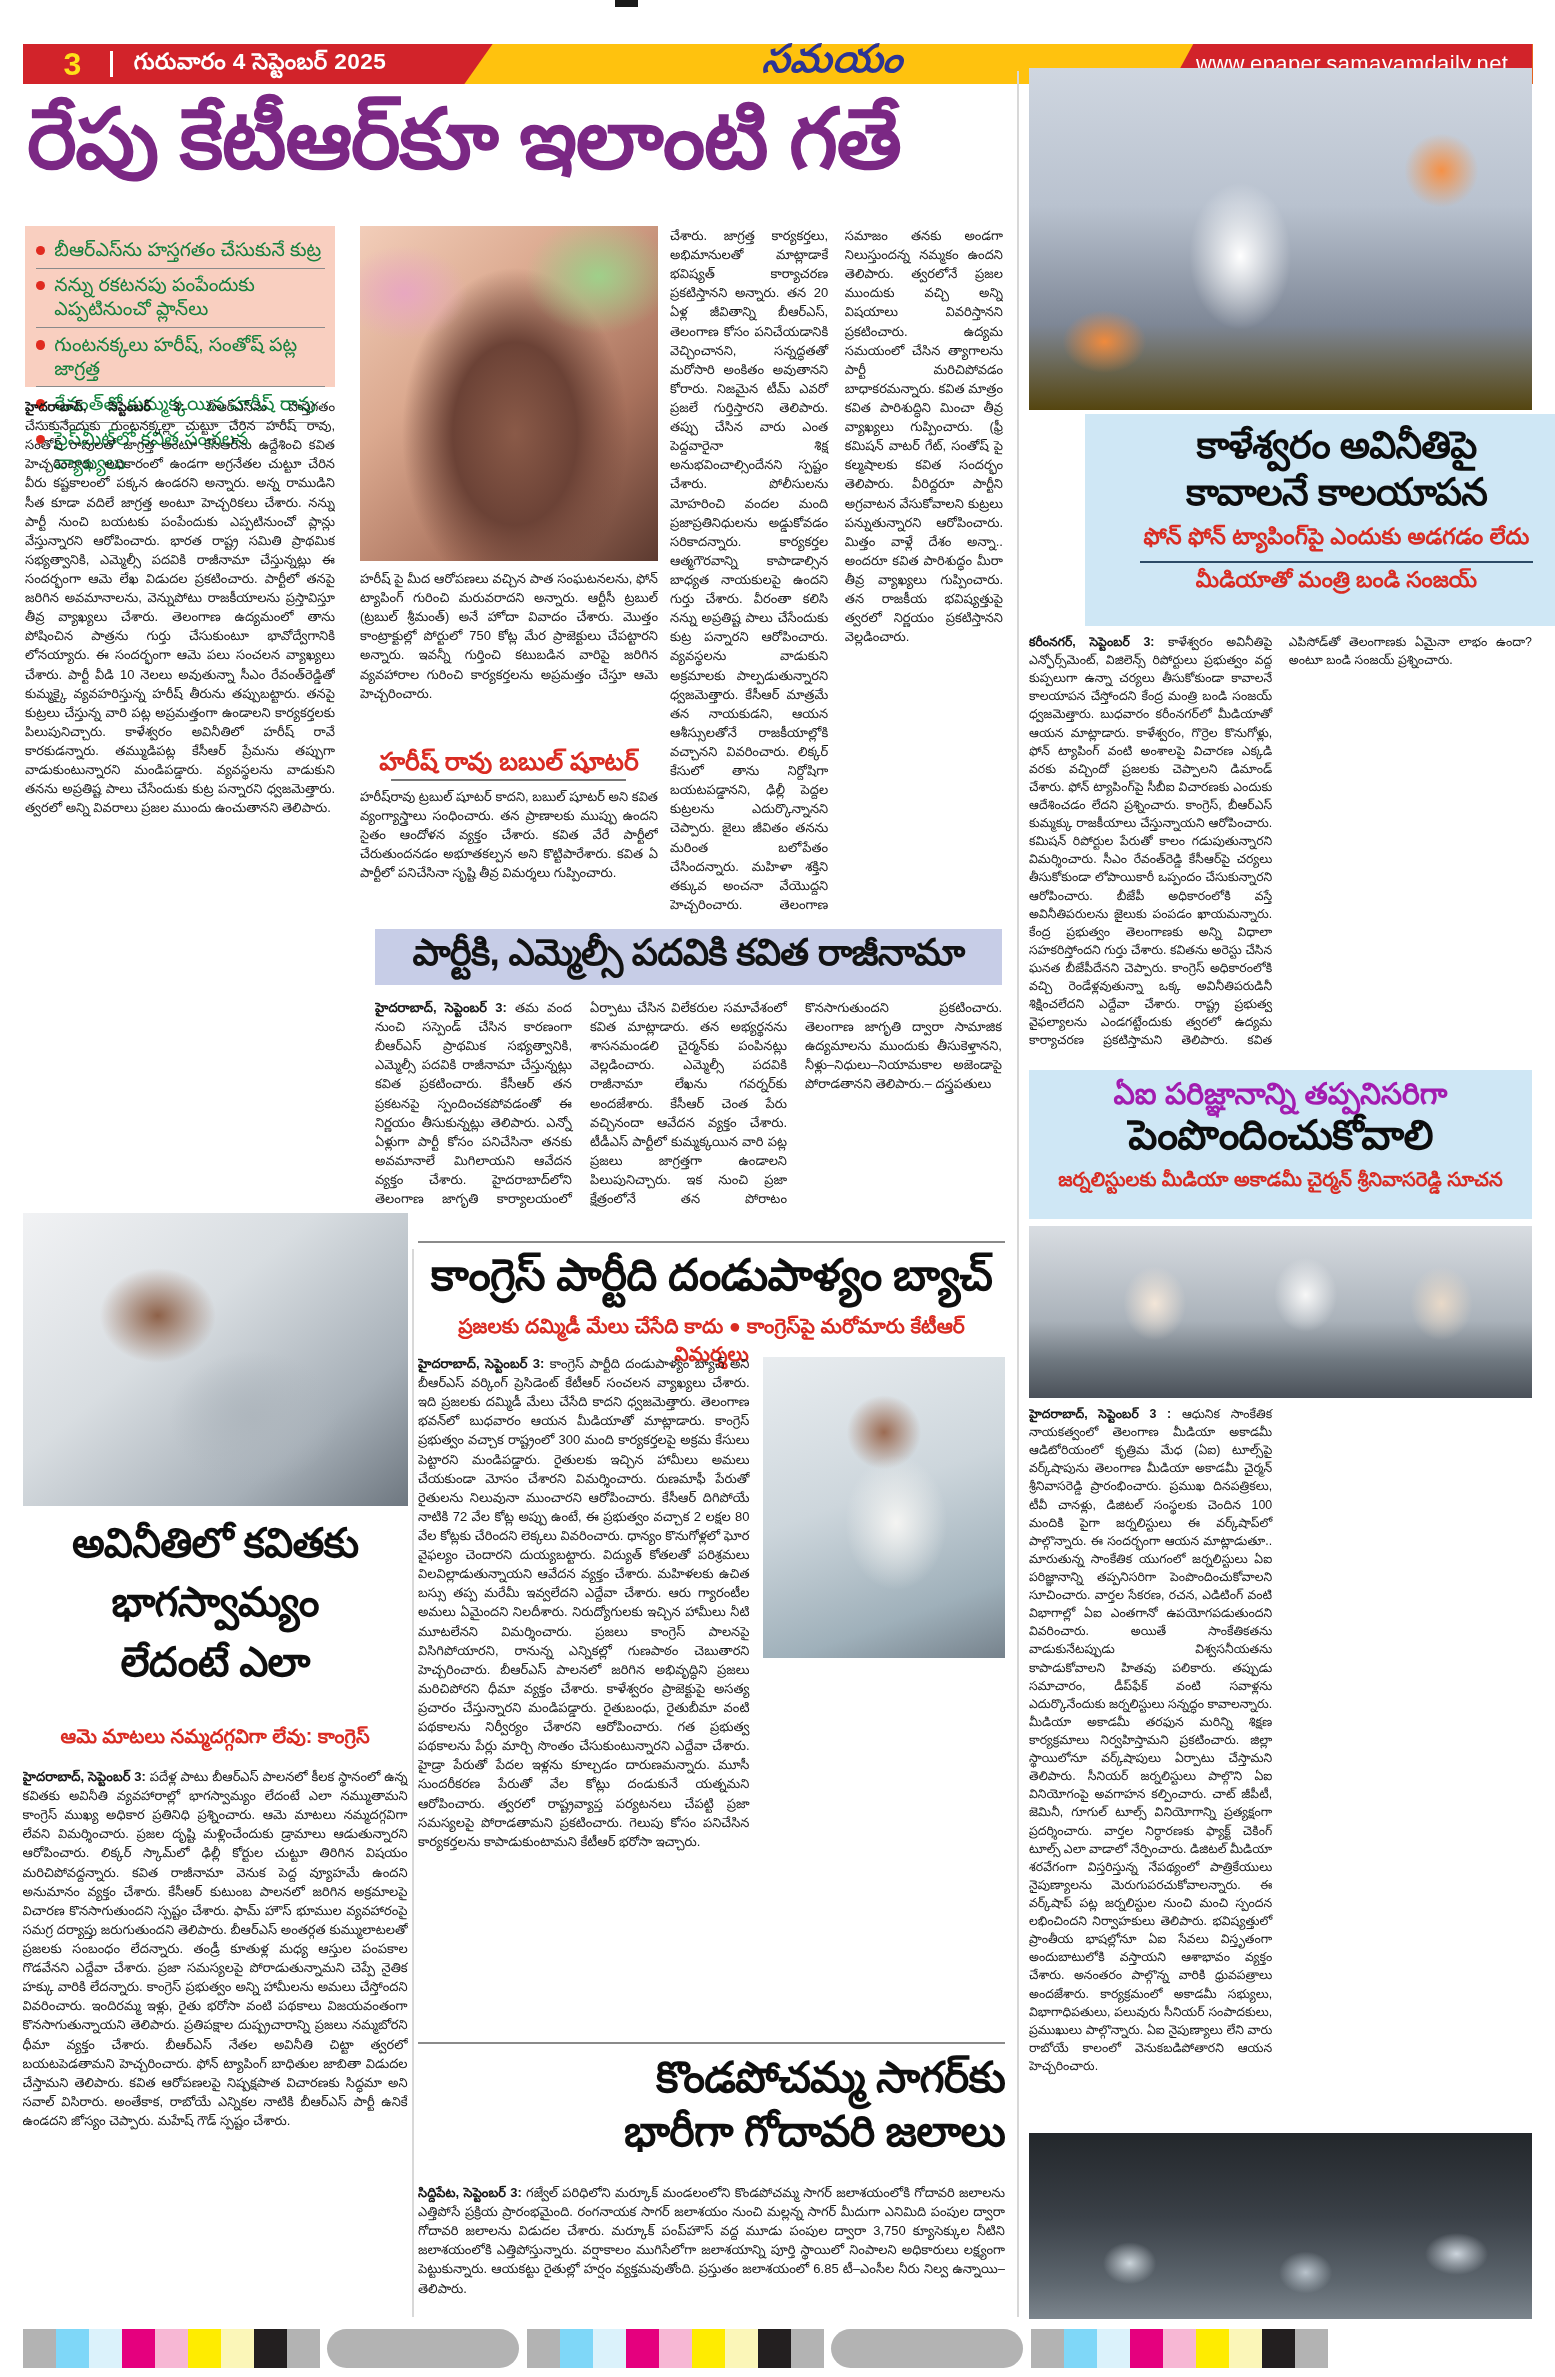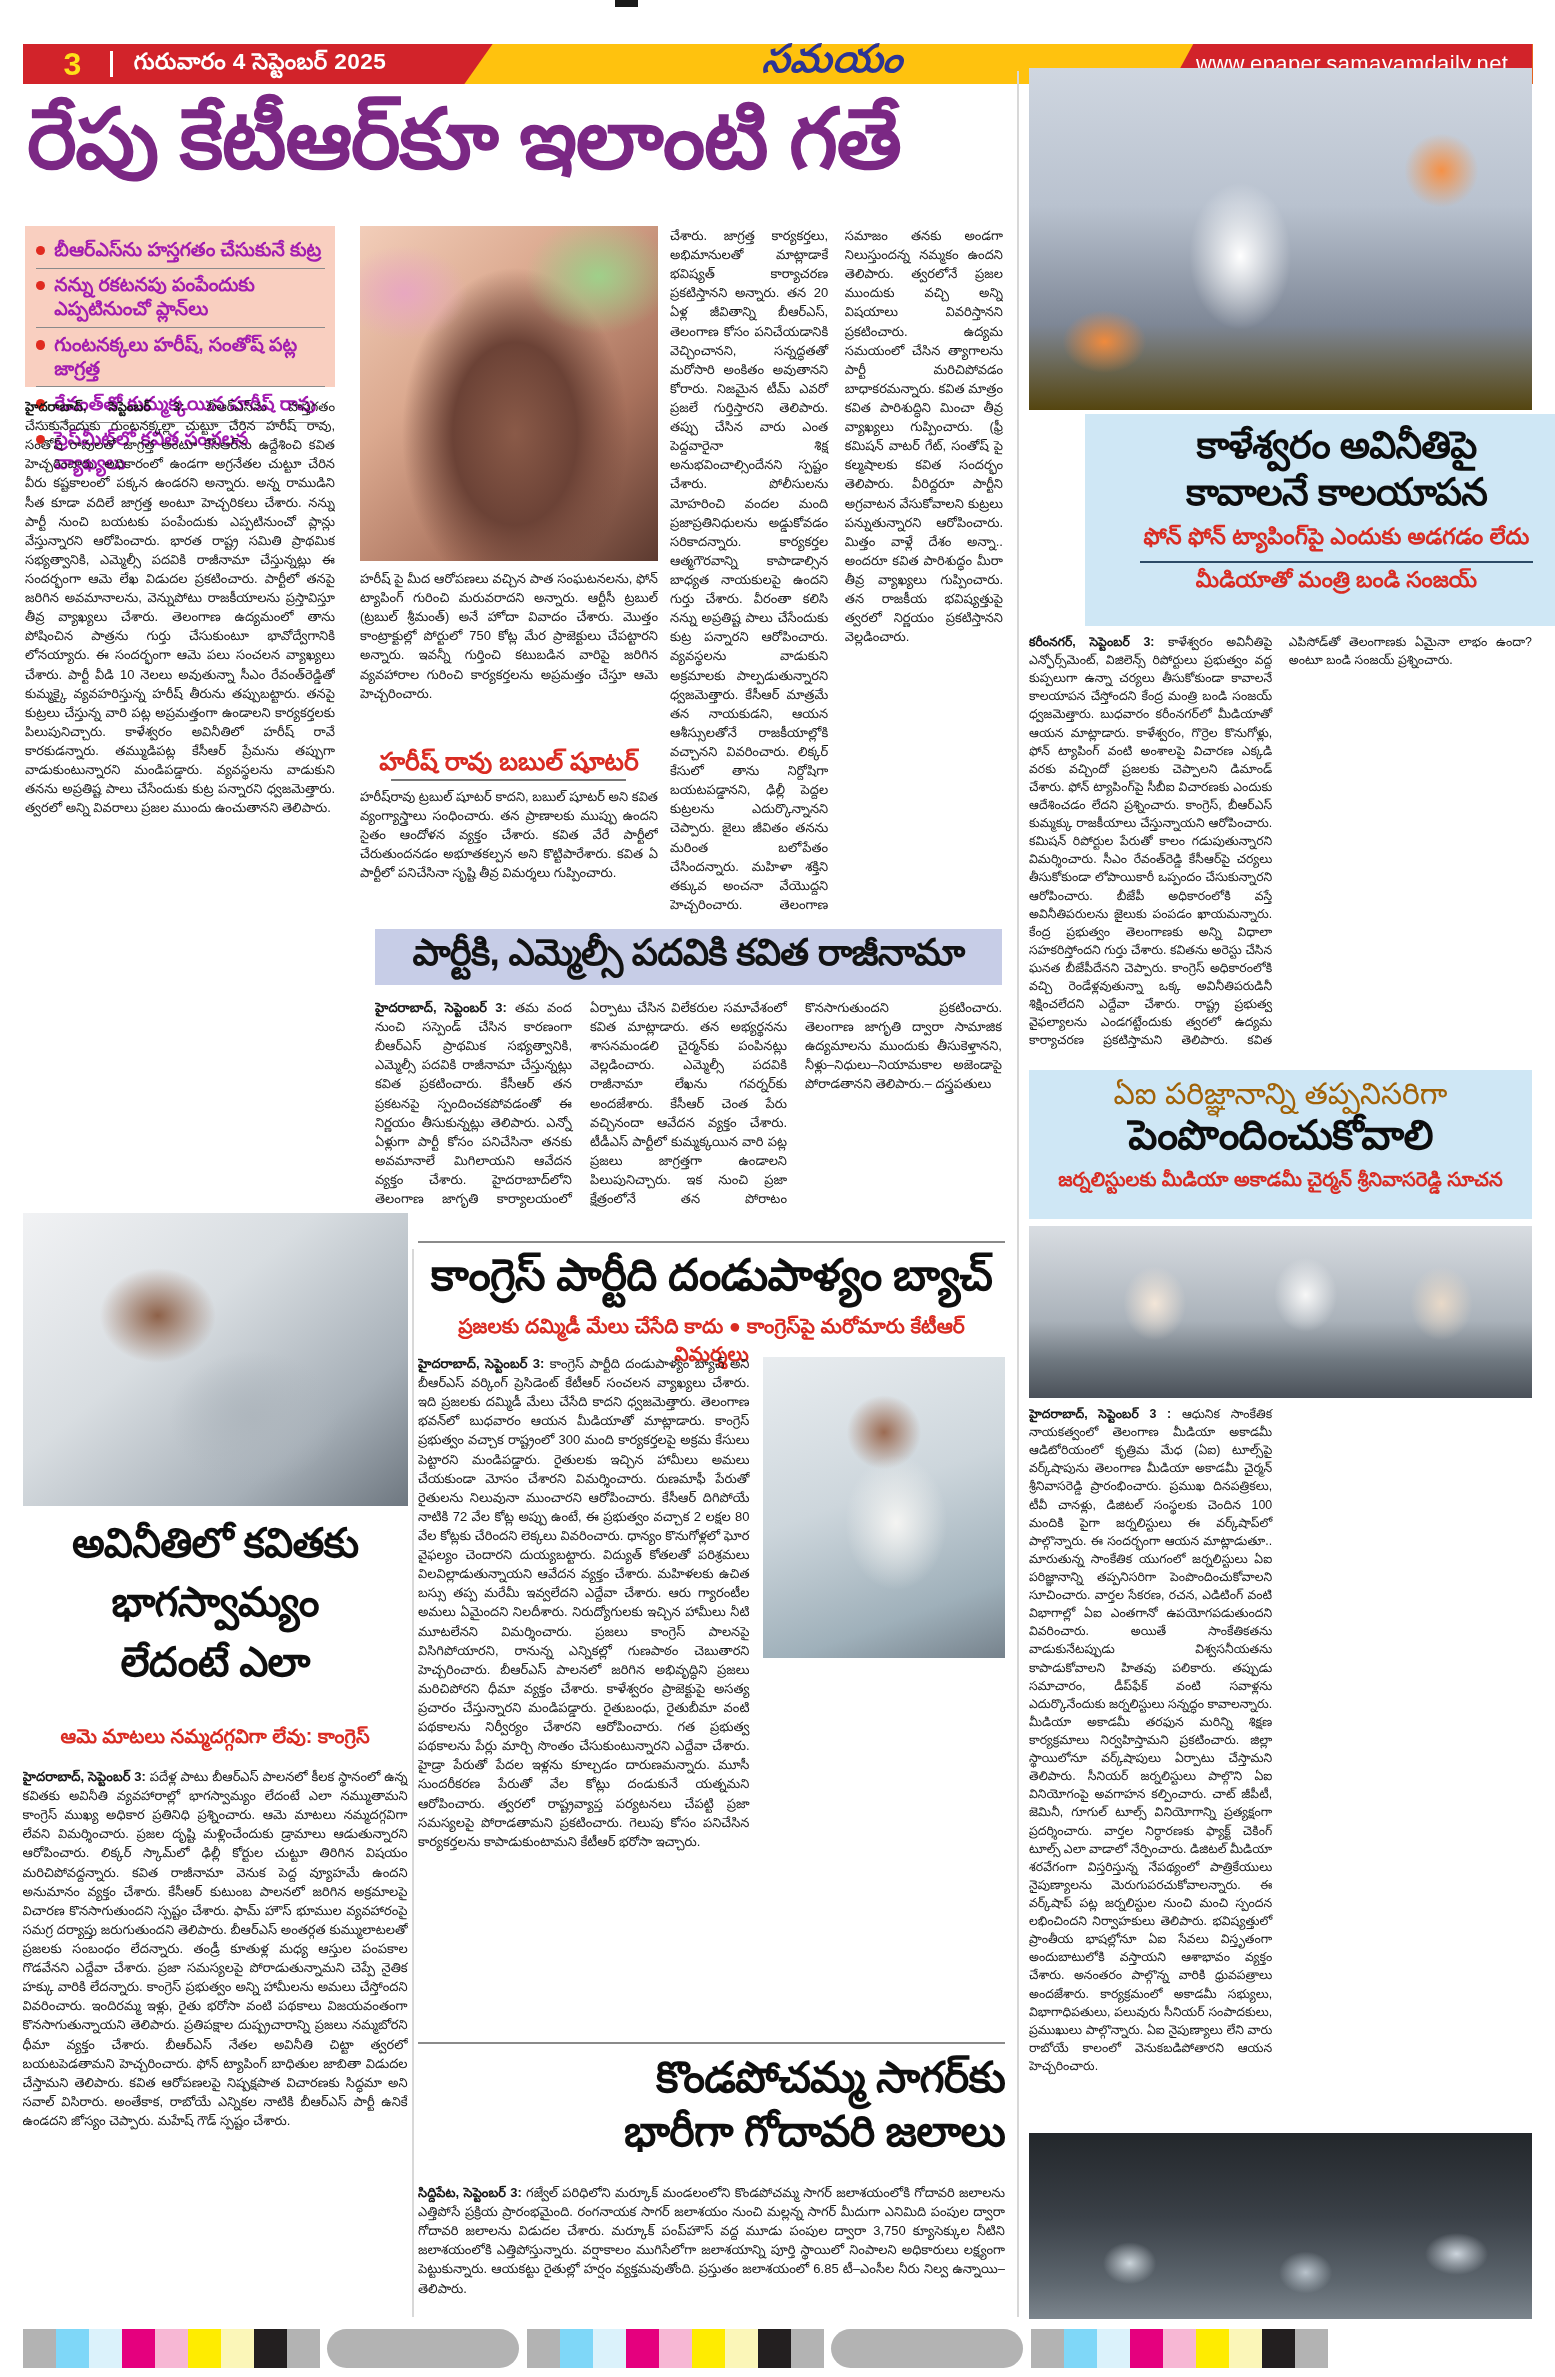--- a/index.html
+++ b/index.html
@@ -22,21 +22,21 @@
   .band-site{color:#fff;font-size:22px;letter-spacing:0.4px;}
 
   
   .lead-headline{left:27px;top:89px;width:993px;color:#7b2884;font-weight:bold;font-size:84px;line-height:1.2;letter-spacing:-1.5px;white-space:nowrap;}
 
   
   .bullet-box{left:25px;top:226px;width:310px;height:161px;background:#f9cfc0;padding:7.5px 10.5px 6px 10.5px;box-sizing:border-box;}
   .bullet-item{display:flex;align-items:flex-start;gap:9px;padding:4.5px 0 5.3px 0;border-bottom:0.8px solid #8a8a8a;}
   .bullet-item:last-child{border-bottom:none;}
   .bullet-dot{width:9.8px;height:9.8px;border-radius:50%;background:#e02b20;flex:0 0 auto;margin-top:7.5px;}
-  .bullet-text{font-weight:bold;font-size:19px;line-height:1.28;color:#a21caf;}
+  .bullet-text{font-weight:normal;font-size:19px;line-height:1.28;color:#15803d;}
 
   
   .body-text{font-size:13px;line-height:1.47;text-align:justify;color:#151515;overflow:hidden;}
   .body-sm{font-size:12.4px;line-height:1.46;text-align:justify;color:#151515;overflow:hidden;}
   .dateline{font-weight:bold;}
   .cols2{column-count:2;column-gap:16.6px;column-fill:auto;height:100%;}
   .cols3{column-count:3;column-gap:18px;column-fill:auto;height:100%;}
 
   .red-subhead{color:#d92c23;font-weight:bold;font-size:25px;text-align:center;line-height:1.2;}
 
@@ -83,21 +83,21 @@
 
   
   .blue-box{background:#cfe7f5;box-sizing:border-box;text-align:center;}
   .bb1{left:1085px;top:414px;width:503px;height:212px;padding-top:7.5px;}
   .bb1 .h{font-size:38px;font-weight:bold;color:#0d0d0d;line-height:1.25;letter-spacing:-0.8px;}
   .bb-divider{width:78%;height:1.5px;background:#2b4a66;margin:6px auto 4.5px auto;}
   .bb-red{color:#d92c23;font-weight:bold;}
   .bb1 .r1{font-size:22.6px;}
   .bb1 .r2{font-size:22px;margin-top:3px;}
   .bb2{left:1029px;top:1070px;width:503px;height:149px;padding-top:6px;}
-  .bb2 .h1{font-size:30px;font-weight:normal;color:#a16207;line-height:1.2;}
+  .bb2 .h1{font-size:30px;font-weight:bold;color:#a21caf;line-height:1.2;}
   .bb2 .h2{font-size:41px;font-weight:bold;color:#0d0d0d;line-height:1.15;letter-spacing:-0.8px;}
   .bb2 .r1{font-size:19.6px;margin-top:9px;}
 
   
   .hr-line{background:#8a8a8a;height:1.5px;}
   .congress-headline{left:418px;top:1250px;width:587px;text-align:center;font-size:44px;font-weight:bold;color:#0f0f0f;letter-spacing:-0.8px;}
   .congress-sub{left:418px;top:1315px;width:587px;text-align:center;color:#d92c23;font-weight:bold;font-size:20.3px;}
   .konda-headline{left:418px;top:2051px;width:587px;text-align:right;font-size:43px;font-weight:bold;color:#0f0f0f;line-height:1.25;letter-spacing:-0.8px;}
   .left-headline{left:22.6px;top:1514px;width:385px;text-align:center;font-size:41px;font-weight:bold;color:#0f0f0f;line-height:1.45;letter-spacing:-0.8px;}
   .left-sub{left:22.6px;top:1725px;width:385px;text-align:center;color:#d92c23;font-weight:bold;font-size:19.6px;}

